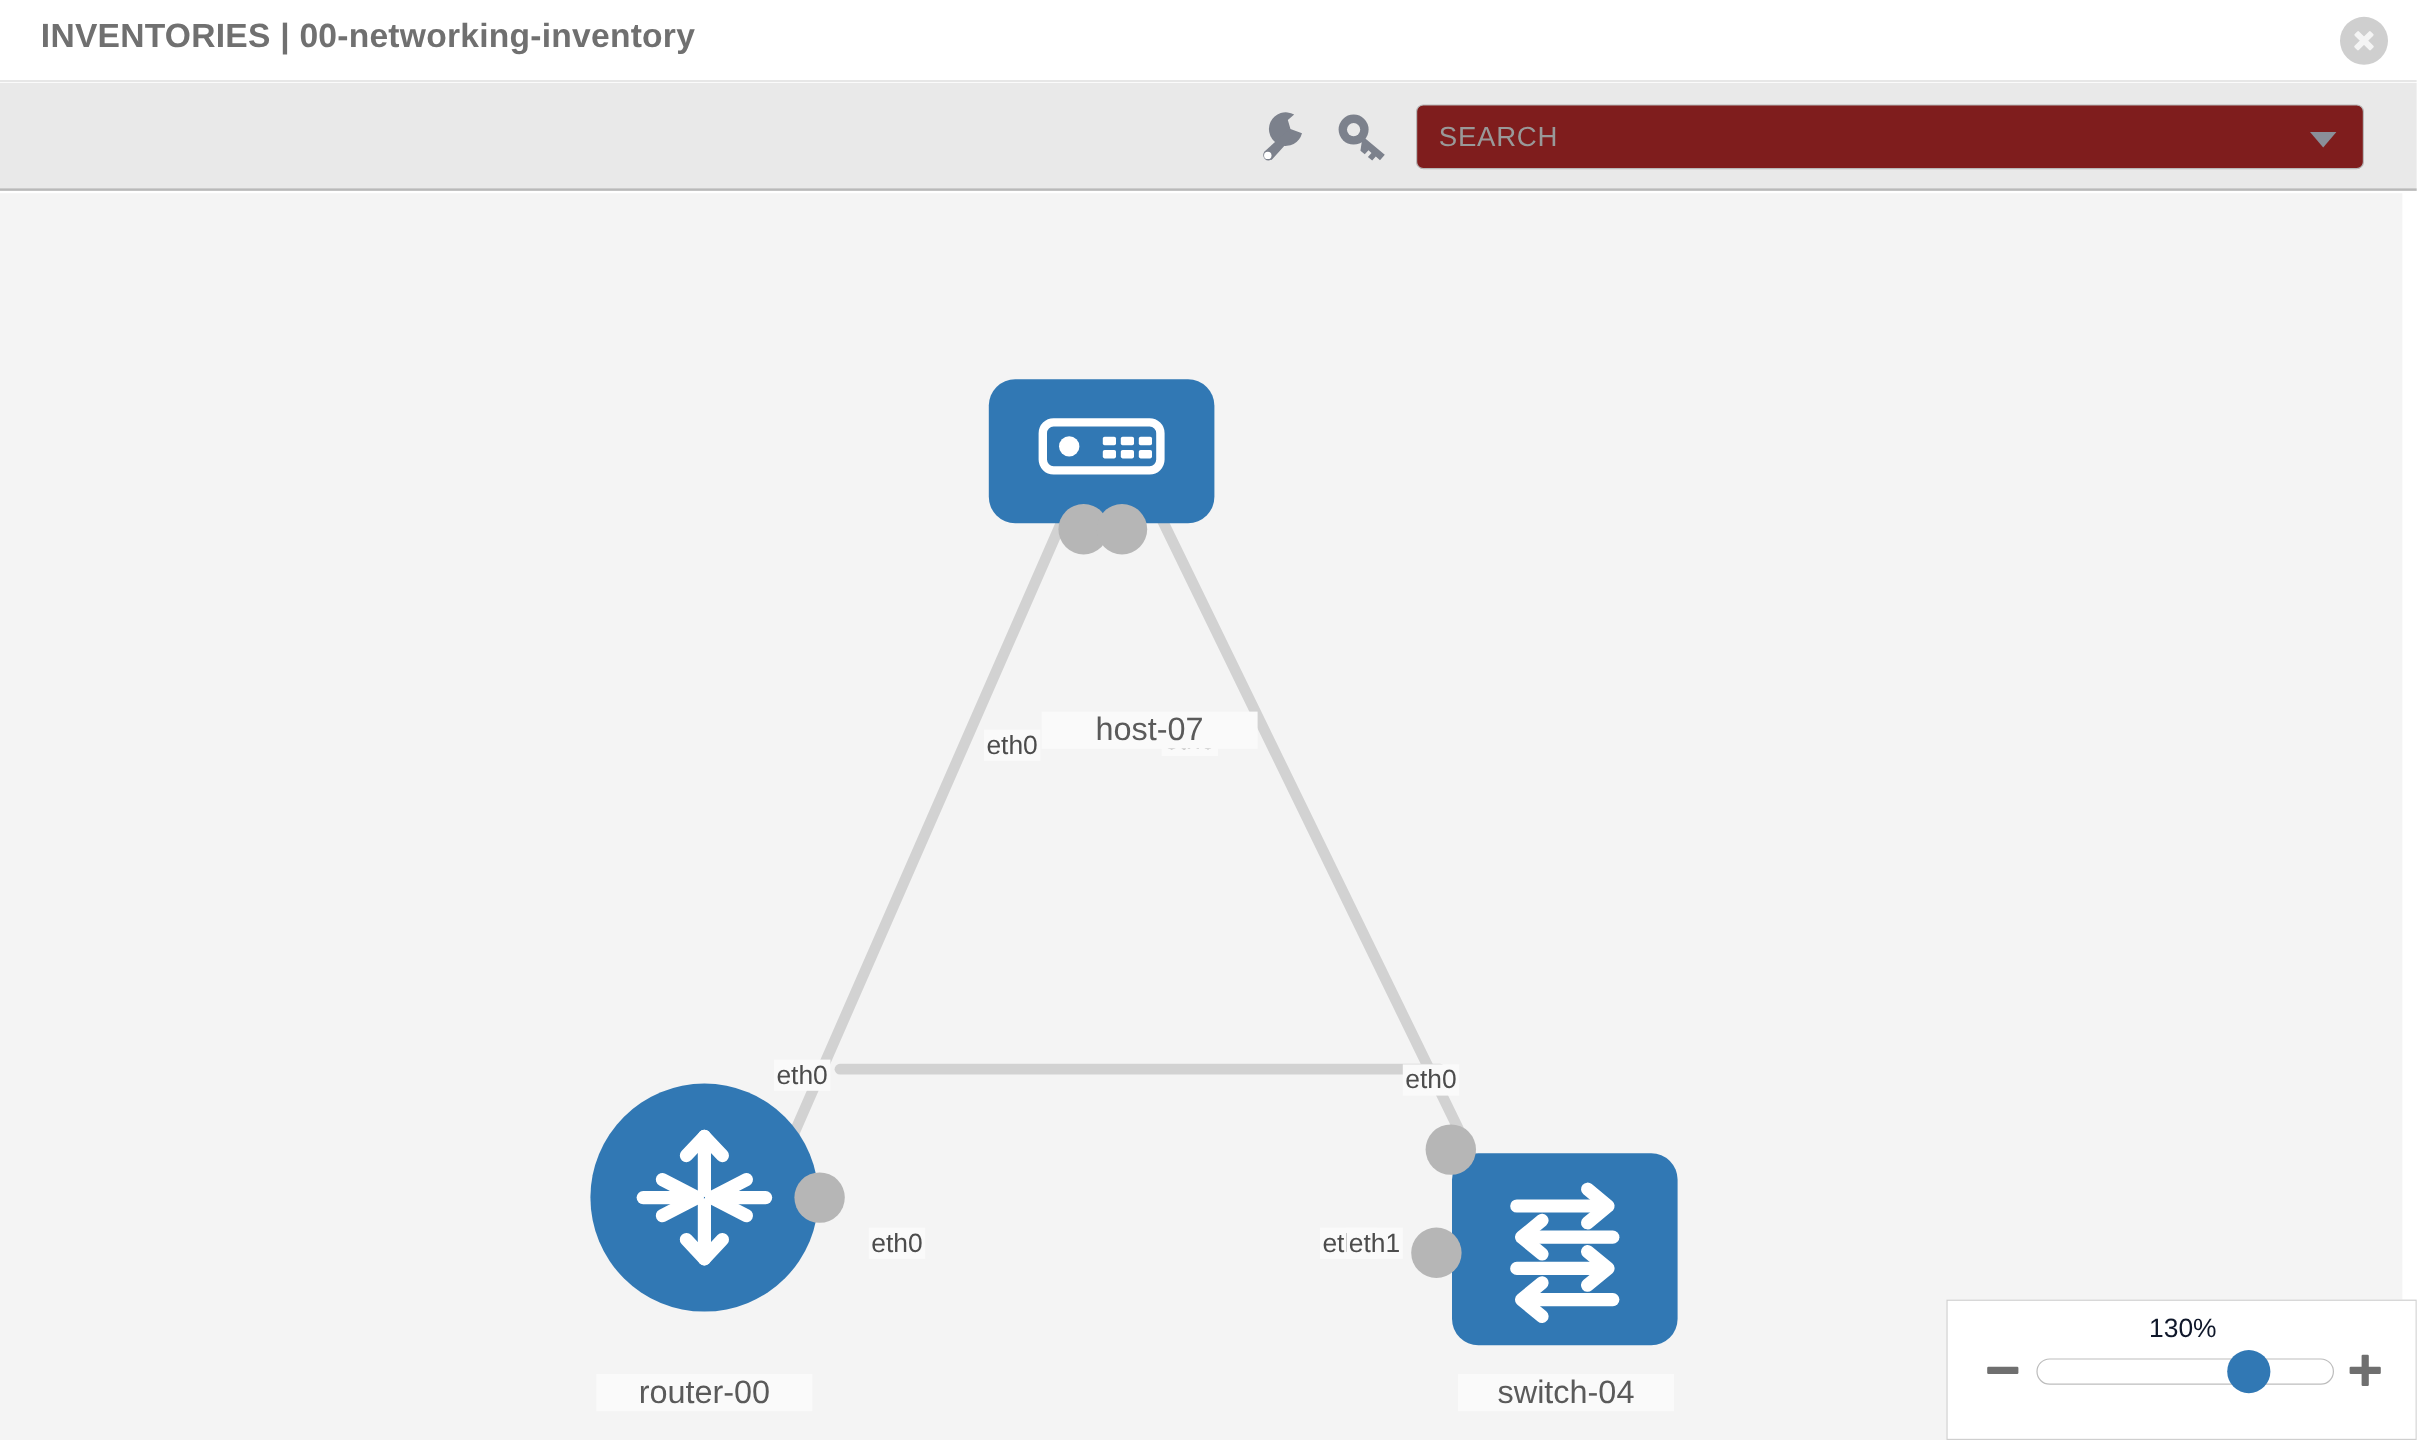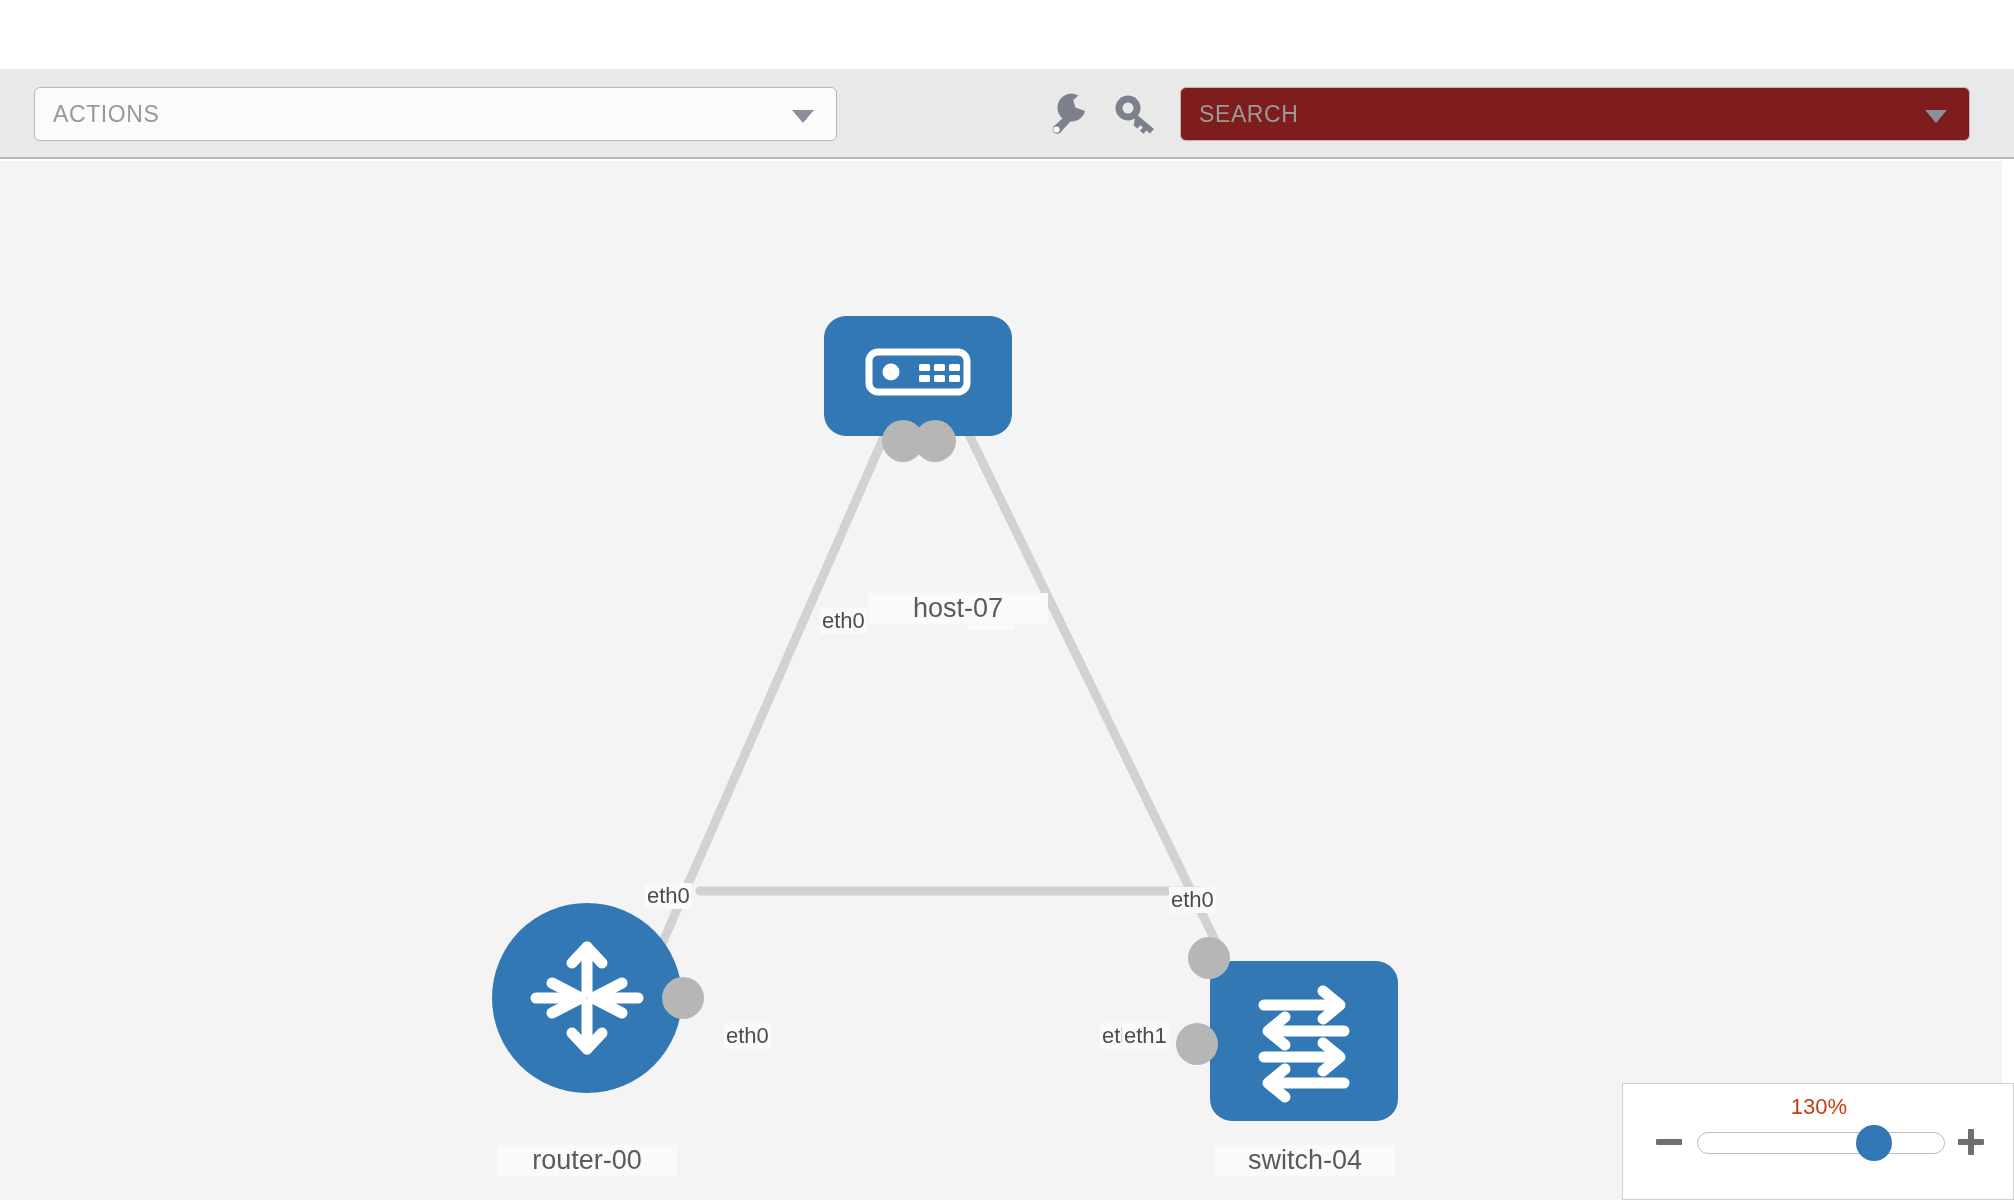--- a/index.html
+++ b/index.html
@@ -179,21 +179,21 @@
     width: 392px; height: 117px;
     background: #ffffff;
     border: 1px solid #cfcfcf;
   }
   .zoom-value {
     position: absolute;
     left: 0; top: 10px;
     width: 392px;
     text-align: center;
     font-size: 22px;
-    color: #c2410c;
+    color: #0f172a;
   }
   .zoom-minus, .zoom-plus {
     position: absolute;
     top: 40px;
     width: 36px; height: 36px;
     cursor: pointer;
   }
   .zoom-minus { left: 28px; }
   .zoom-plus  { left: 330px; }
   .zoom-minus::before, .zoom-plus::before, .zoom-plus::after {
@@ -223,27 +223,27 @@
     border-radius: 50%;
     background: #3178b4;
     cursor: grab;
   }
 </style>
 </head>
 <body>
 
 <div id="app">
 
+  <div class="header">
+    <div class="header-title">INVENTORIES | 00-networking-inventory</div>
+    <div class="close-btn"></div>
+  </div>
 
   <div class="toolbar">
 
-    <div class="actions-select">
-      <span class="actions-label">ACTIONS</span>
-      <span class="caret"></span>
-    </div>
 
     <div class="tool-icon wrench">
       <svg width="52" height="50" viewBox="0 0 52 50">
         <g fill="#7c818c">
           <path d="M38.5 6.5 a14 14 0 1 0 6.5 15.5 l-9.6 -3.6 -2.2 -7.3 z"></path>
           <path d="M33 20 L14 37 a4.5 4.5 0 0 0 6.4 6.4 L37.5 24.5 z"></path>
           <circle cx="16.5" cy="40.5" r="3.1" fill="#ffffff"></circle>
         </g>
       </svg>
     </div>

